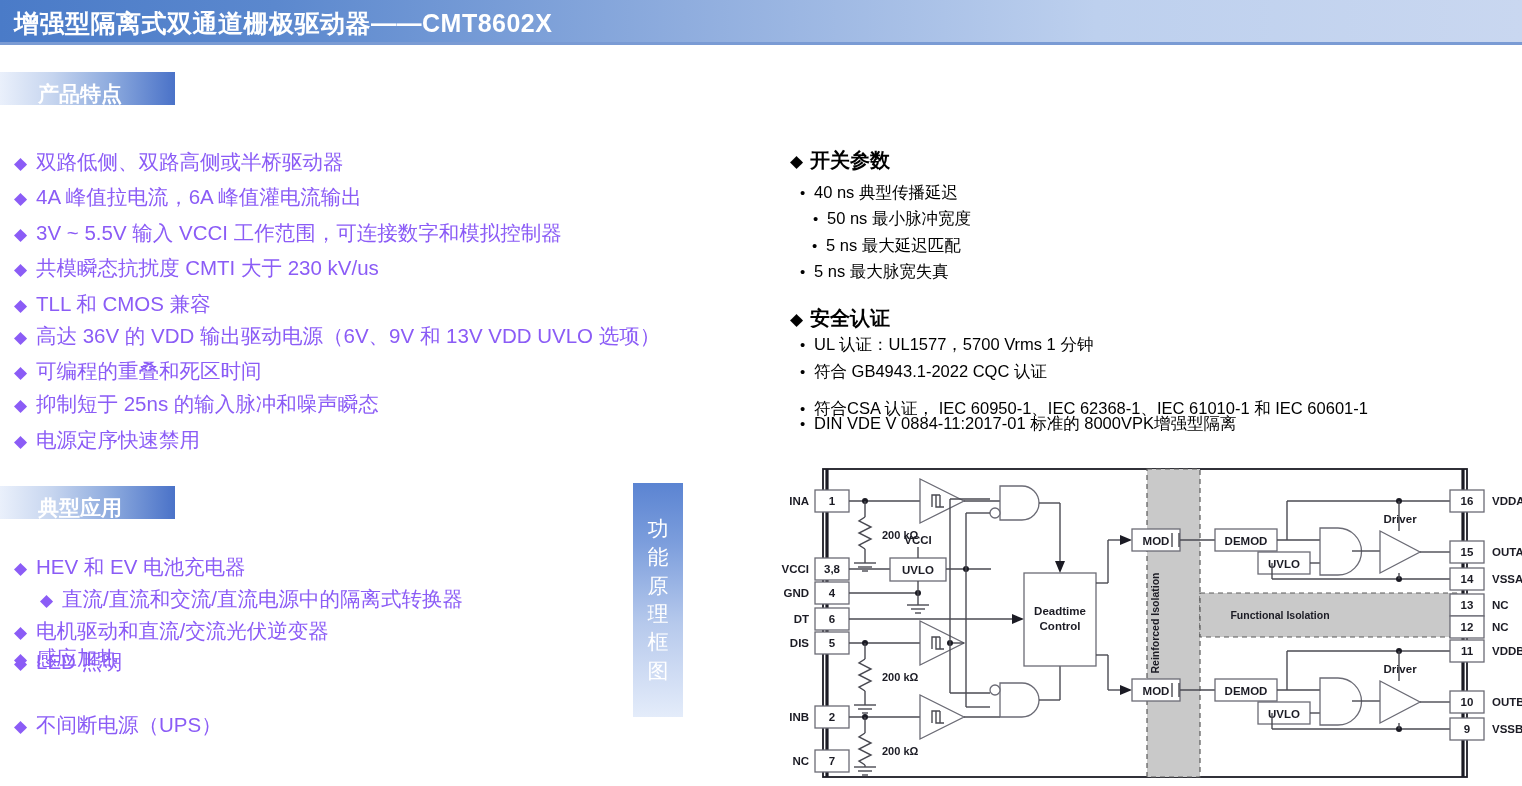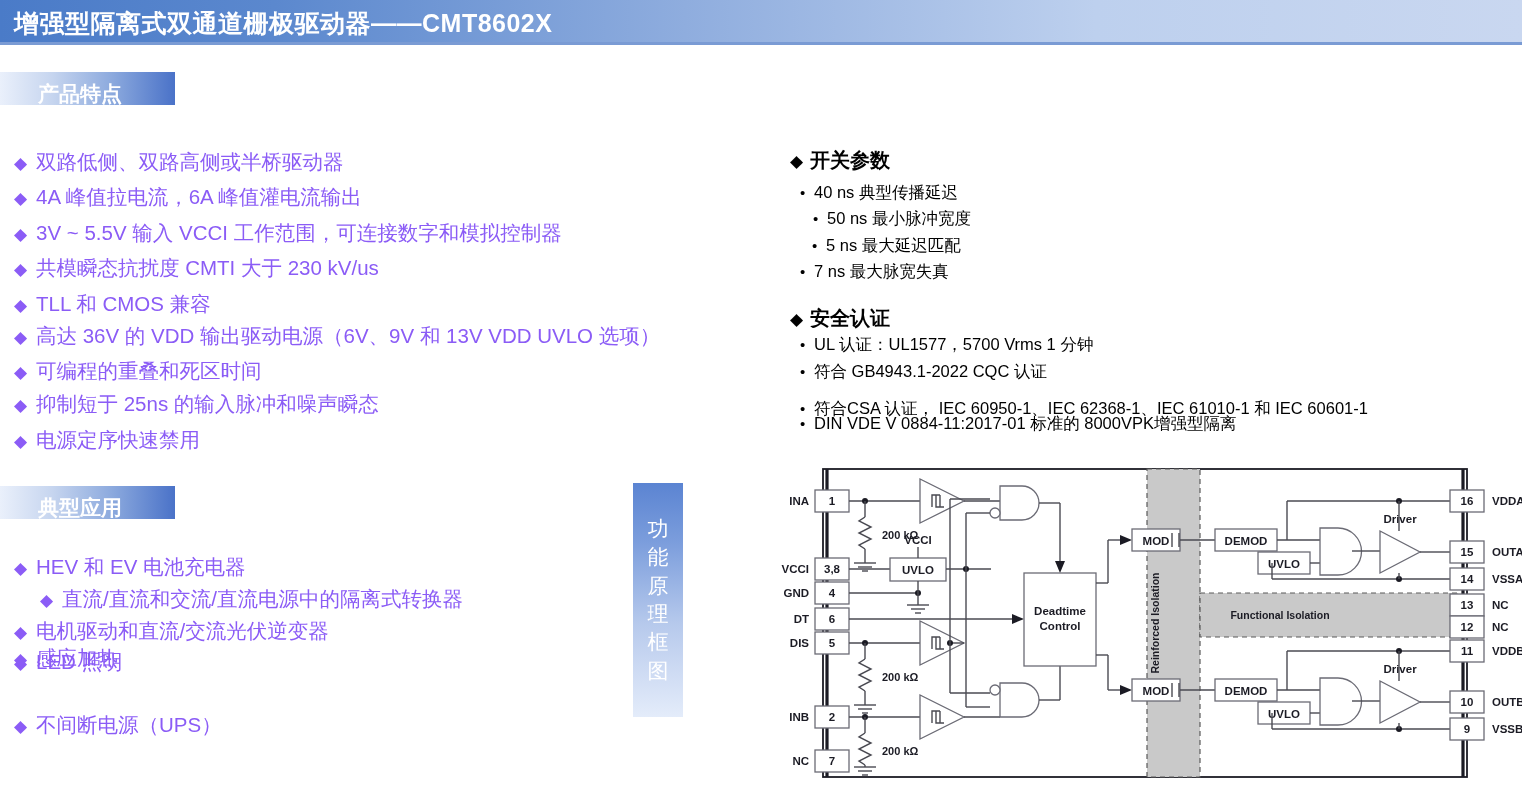--- a/index.html
+++ b/index.html
@@ -110,21 +110,21 @@
   <div class="lvl1" style="left:14px;top:652px;"><span class="dia">◆</span><span>LED 照明</span></div>
   <div class="lvl1" style="left:14px;top:648px;"><span class="dia">◆</span><span>感应加热</span></div>
   <div class="lvl1" style="left:14px;top:715px;"><span class="dia">◆</span><span>不间断电源（UPS）</span></div>
 </div>
 
 <div>
   <div class="hdr2" style="left:790px;top:150px;"><span class="dia">◆</span><span>开关参数</span></div>
   <div class="lvl2" style="left:800px;top:184px;"><span class="dot">•</span><span>40 ns 典型传播延迟</span></div>
   <div class="lvl2" style="left:813px;top:210px;"><span class="dot">•</span><span>50 ns 最小脉冲宽度</span></div>
   <div class="lvl2" style="left:800px;top:237px;margin-left:12px;"><span class="dot">•</span><span>5 ns 最大延迟匹配</span></div>
-  <div class="lvl2" style="left:800px;top:263px;"><span class="dot">•</span><span>7 ns 最大脉宽失真</span></div>
+  <div class="lvl2" style="left:800px;top:263px;"><span class="dot">•</span><span>5 ns 最大脉宽失真</span></div>
 </div>
 
 <div>
   <div class="hdr2" style="left:790px;top:308px;"><span class="dia">◆</span><span>安全认证</span></div>
   <div class="lvl2" style="left:800px;top:336px;"><span class="dot">•</span><span>UL 认证：UL1577，5700 Vrms 1 分钟</span></div>
   <div class="lvl2" style="left:800px;top:363px;"><span class="dot">•</span><span>符合 GB4943.1-2022 CQC 认证</span></div>
   <div class="lvl2" style="left:800px;top:400px;"><span class="dot">•</span><span>符合CSA 认证， IEC 60950-1、IEC 62368-1、IEC 61010-1 和 IEC 60601-1</span></div>
   <div class="lvl2" style="left:800px;top:415px;"><span class="dot">•</span><span>DIN VDE V 0884-11:2017-01 标准的 8000VPK增强型隔离</span></div>
 </div>
 

